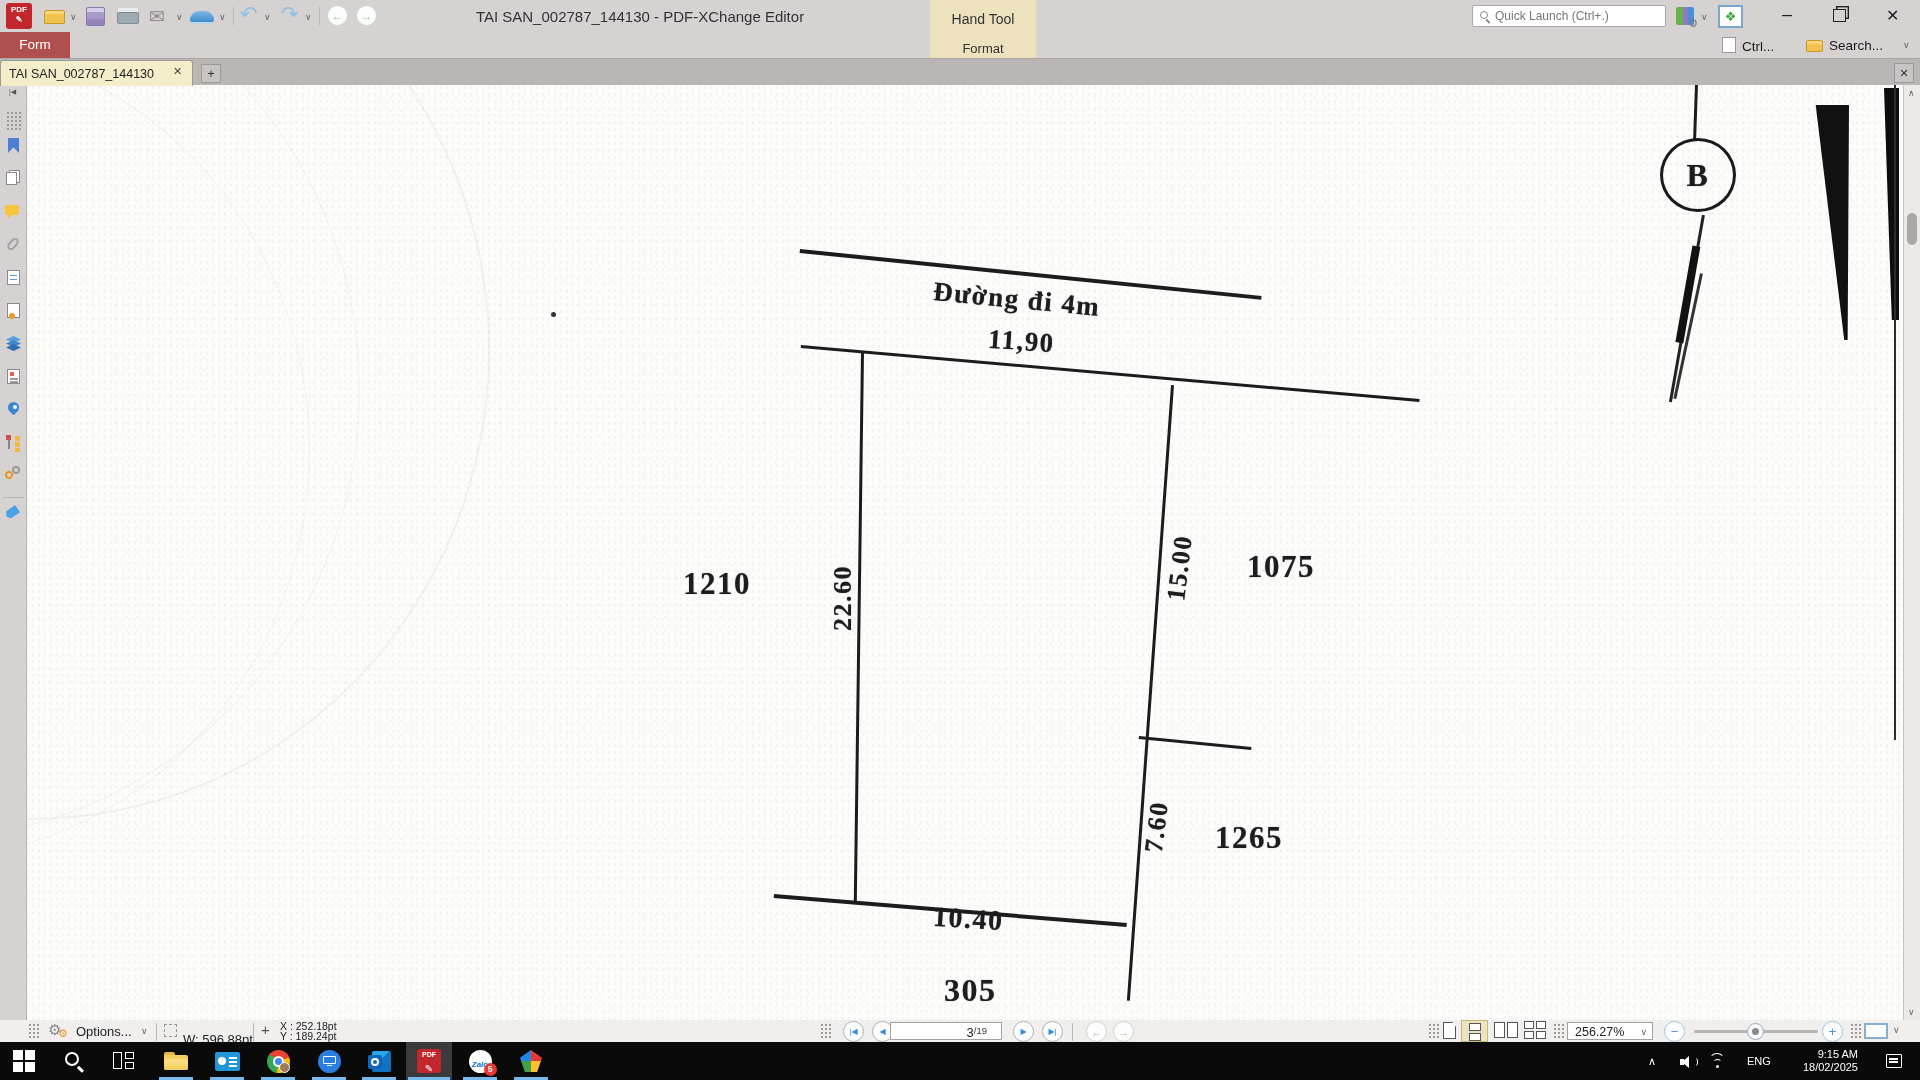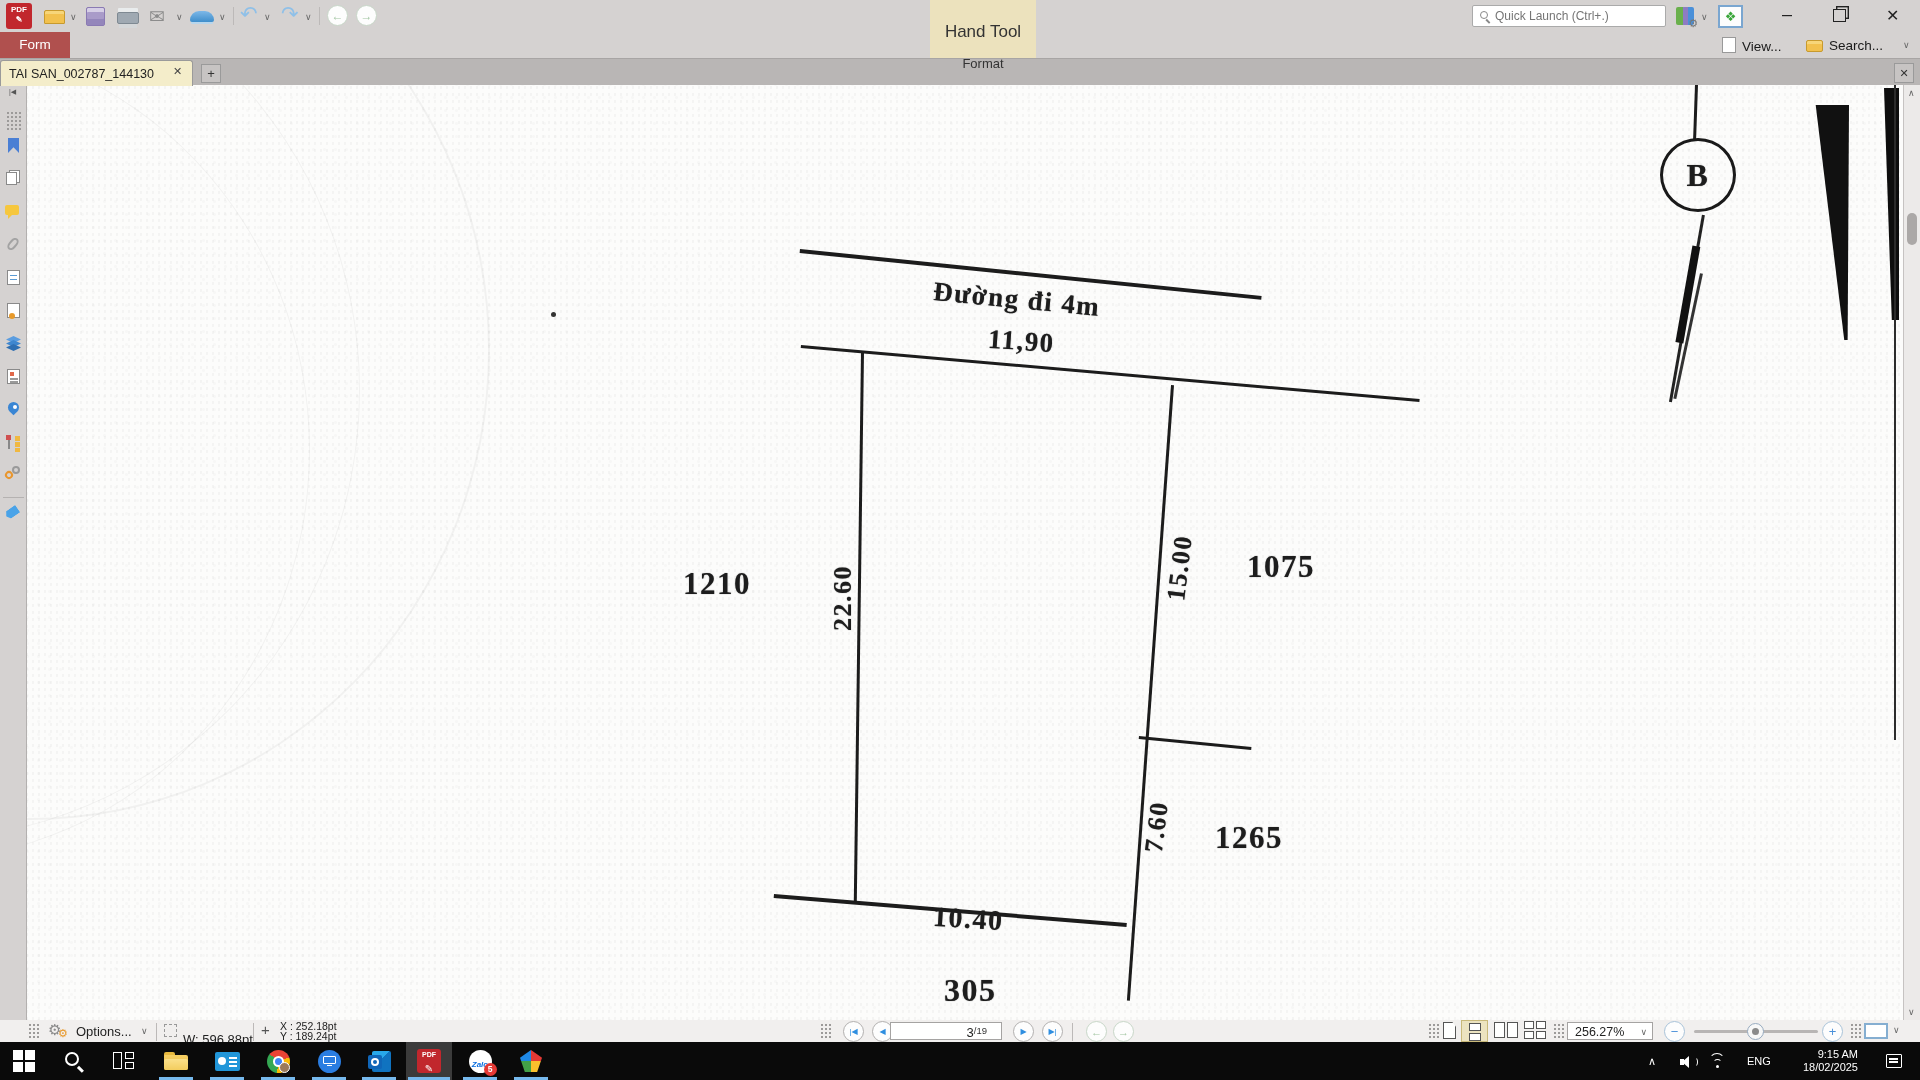--- a/index.html
+++ b/index.html
@@ -98,28 +98,29 @@
   <span class="abs" style="left:281px;top:2px;font-size:21px;color:#8fc0e8">↷</span>
   <span class="ddv" style="left:305px;top:12px">∨</span>
   <div class="vsep" style="left:319px"></div>
   <div class="cbtn gbtn" style="left:327px;top:5px">
       <span style="font-size:12px">←</span>
     </div>
   <div class="cbtn gbtn" style="left:356px;top:5px">
       <span style="font-size:12px">→</span>
     </div>
 
+  <div class="abs" style="left:380px;top:8px;width:520px;text-align:center;font-size:15px;color:#333">TAI SAN_002787_144130 - PDF-XChange Editor</div>
 
   <span class="abs" style="left:1772px;top:4px;font-size:18px;color:#222;width:30px;text-align:center">–</span>
   <div class="abs" style="left:1833px;top:9px;width:13px;height:13px;border:1.6px solid #222;background:transparent;box-shadow:3px -3px 0 -1.4px #d5d2d1,3px -3px 0 0 #222"></div>
   <span class="abs" style="left:1886px;top:6px;font-size:16px;color:#222">✕</span>
 </div>
 
 <div class="abs" style="left:930px;top:0;width:106px;height:58px;background:#ece2bd;z-index:35;text-align:center">
-  <div style="margin-top:22px;font-size:17px;color:#333">Hand Tool</div>
+  <div style="margin-top:11px;font-size:14px;color:#333">Hand Tool</div>
   <div style="margin-top:14px;font-size:13px;color:#333">Format</div>
 </div>
 
 <div class="abs" style="left:1472px;top:5px;width:194px;height:22px;background:#fff;border:1px solid #aaa;border-radius:2px;z-index:36">
   <div class="abs" style="left:7px;top:5px;width:8px;height:8px;border:1.5px solid #888;border-radius:50%"></div>
   <div class="abs" style="left:14px;top:13px;width:1.5px;height:5px;background:#888;transform:rotate(-45deg)"></div>
   <input class="ql" placeholder="Quick Launch (Ctrl+.)" style="">
 </div>
 <div class="abs" style="left:1676px;top:7px;width:18px;height:18px;border-radius:2px;background:linear-gradient(90deg,#6ab04c 0 38%,#8e7cc3 38% 66%,#4a90d9 66%);z-index:36">
   <span style="position:absolute;right:-4px;bottom:-5px;font-size:11px;color:#777">⚙</span>
@@ -138,21 +139,21 @@
   <span class="menu-item" style="left:358px">Form</span>
   <span class="menu-item" style="left:412px">Organize</span>
   <span class="menu-item" style="left:495px">Convert</span>
   <span class="menu-item" style="left:568px">Share</span>
   <span class="menu-item" style="left:628px">Review</span>
   <span class="menu-item" style="left:697px">Accessibility</span>
   <span class="menu-item" style="left:800px">Bookmarks</span>
   <span class="menu-item" style="left:897px">Help</span>
 
   <div class="abs" style="left:1722px;top:5px;width:14px;height:16px;background:#fff;border:1px solid #999;box-shadow:inset 0 -10px 0 -4px repeating-linear-gradient(#bbb,#bbb 1px,transparent 1px,transparent 3px)"></div>
-  <span class="menu-item" style="left:1742px;top:7px">View...</span>
+  <span class="menu-item" style="left:1742px;top:7px">Ctrl...</span>
   <div class="abs" style="left:1806px;top:8px;width:17px;height:12px;background:#f2c14e;border:1px solid #c79a2e;border-radius:2px;box-shadow:inset 0 3px 0 #f7d679"></div>
   <span class="menu-item" style="left:1829px;top:6px">Search...</span>
   <span class="ddv" style="left:1903px;top:8px">∨</span>
 </div>
 
 <div id="tabstrip" class="abs">
   <div class="abs" style="left:0;top:1px;width:193px;height:26px;background:#f4edca;border:1px solid #9a9a9a;border-bottom:none;border-radius:3px 3px 0 0">
     <span style="position:absolute;left:8px;top:6px;font-size:12.5px;color:#222">TAI SAN_002787_144130</span>
     <span style="position:absolute;left:172px;top:4px;font-size:11px;color:#444">✕</span>
   </div>

